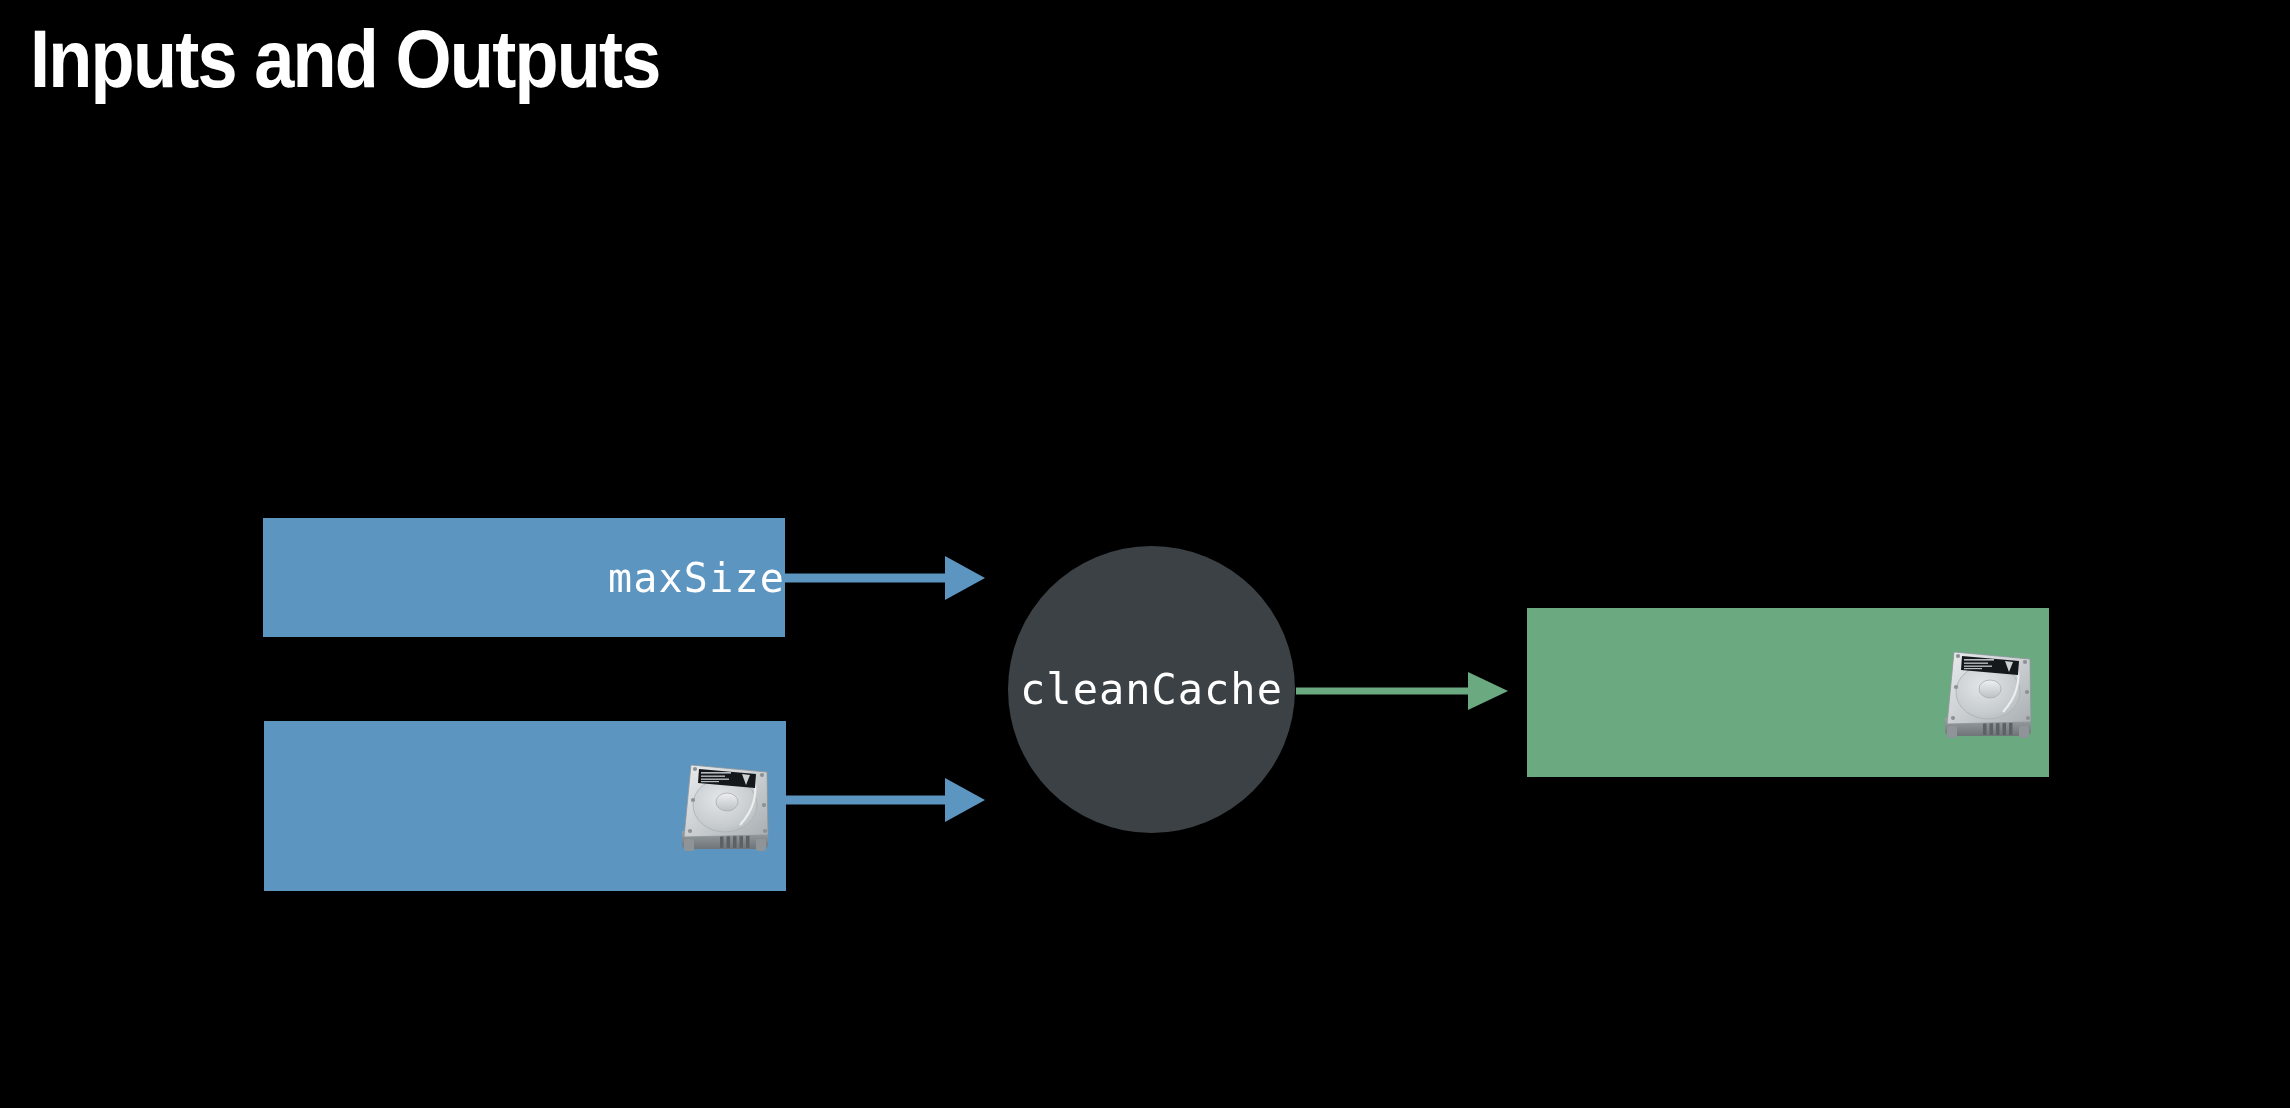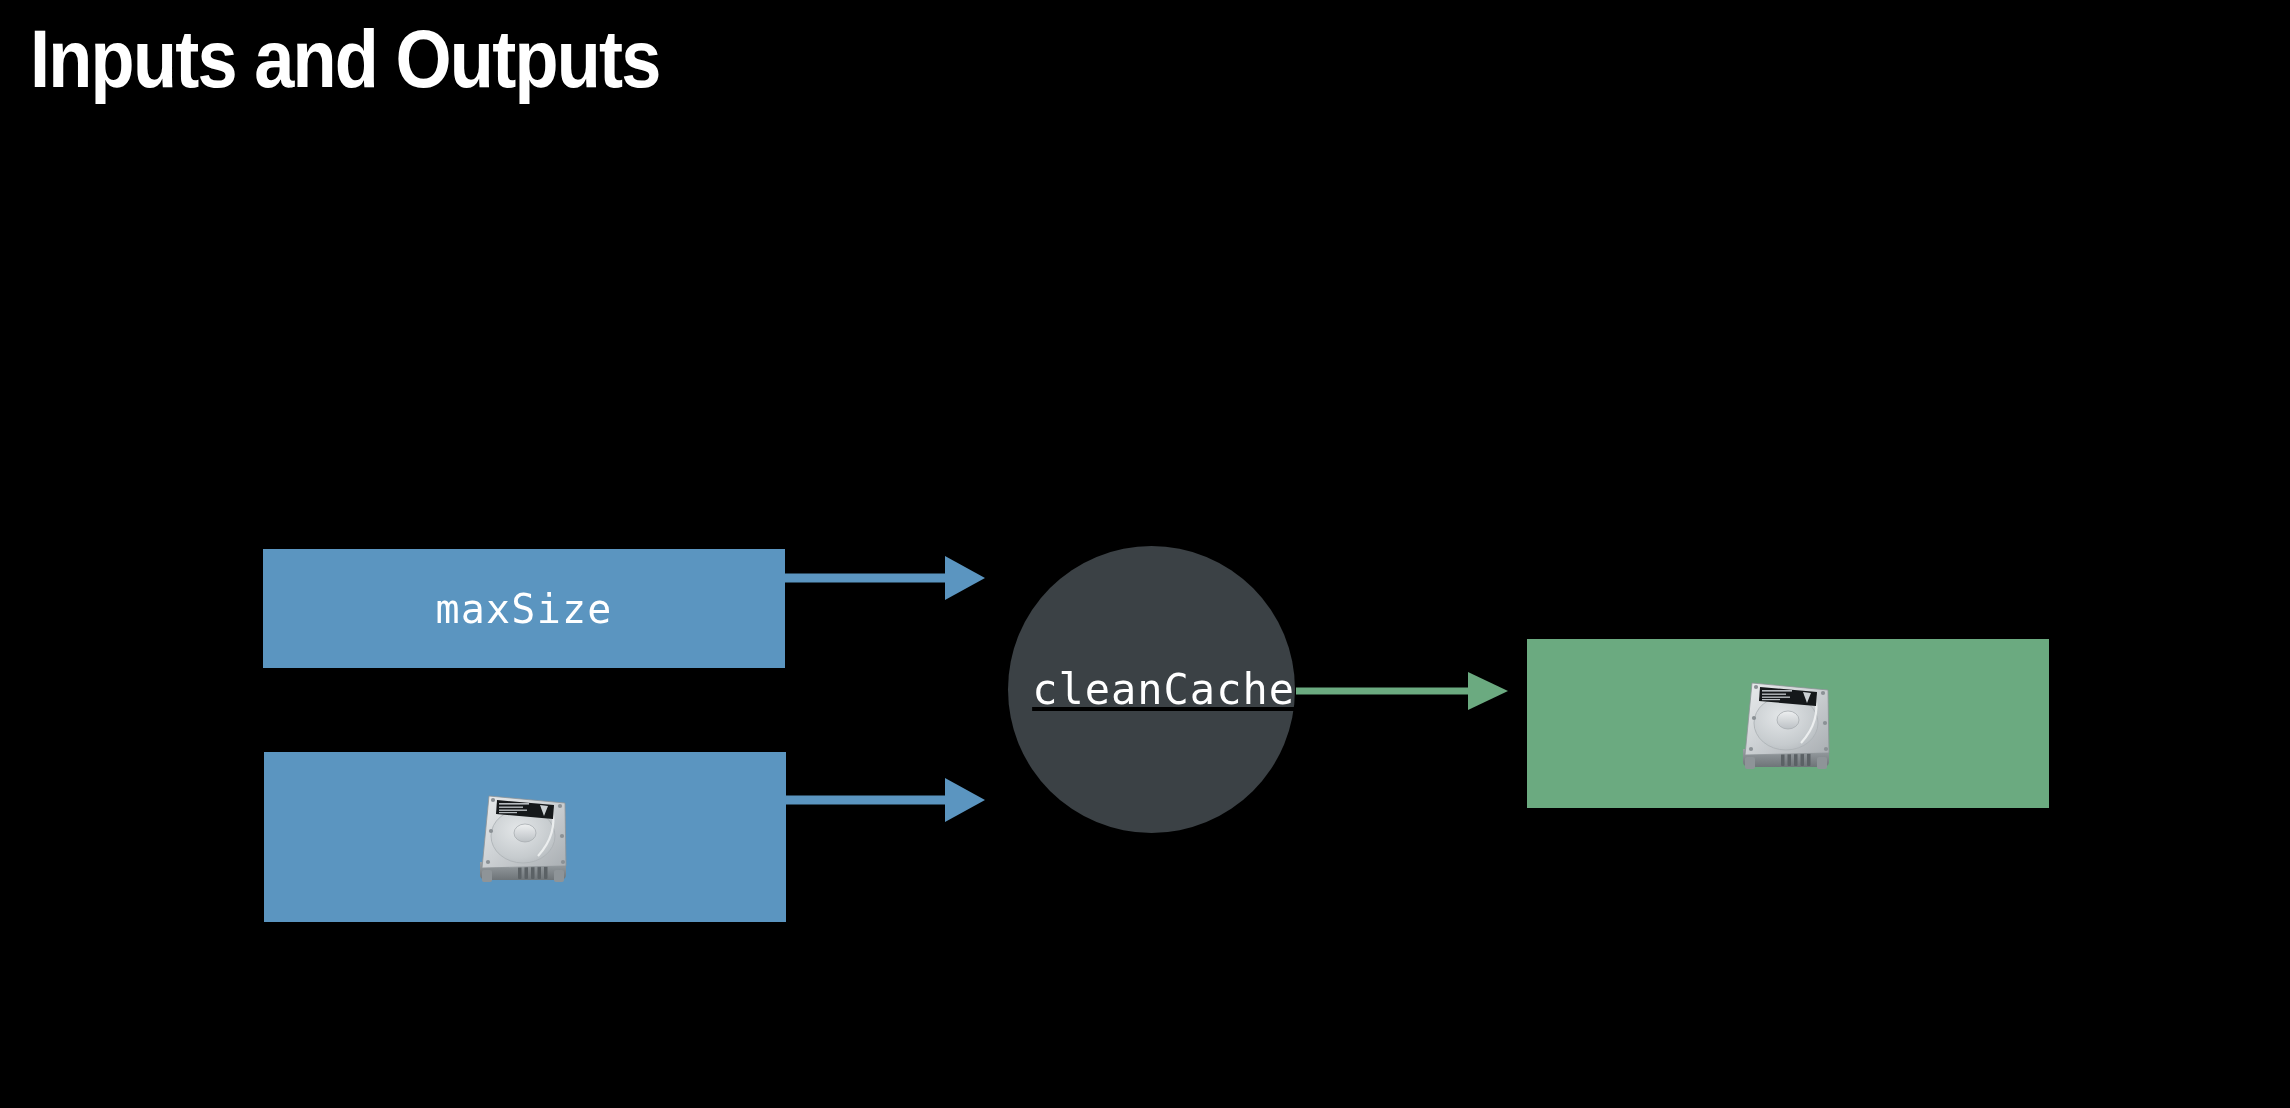--- a/index.html
+++ b/index.html
@@ -35,22 +35,21 @@
     transform-origin: left top;
     white-space: nowrap;
   }
 
   
   .node-box {
     position: absolute;
     box-sizing: border-box;
     display: flex;
     align-items: center;
-    justify-content: center;
-    margin-top: 31px;
+    justify-content: flex-end;
   }
   .node-label {
     font-family: "DejaVu Sans Mono", "Liberation Mono", monospace;
     color: #ffffff;
     font-size: 40px;
     letter-spacing: 1.2px;
     white-space: nowrap;
   }
 
   #box-maxsize {
@@ -79,22 +78,21 @@
   #node-cleancache {
     position: absolute;
     left: 1008px;
     top: 546px;
     width: 287px;
     height: 287px;
     border-radius: 50%;
     background: #3b4145;
     display: flex;
     align-items: center;
-    justify-content: flex-end;
-    text-decoration: underline;
+    justify-content: center;
   }
   #node-cleancache .node-label {
     font-size: 42px;
     letter-spacing: 1.0px;
   }
 
   
   #arrow-layer {
     position: absolute;
     left: 0;

